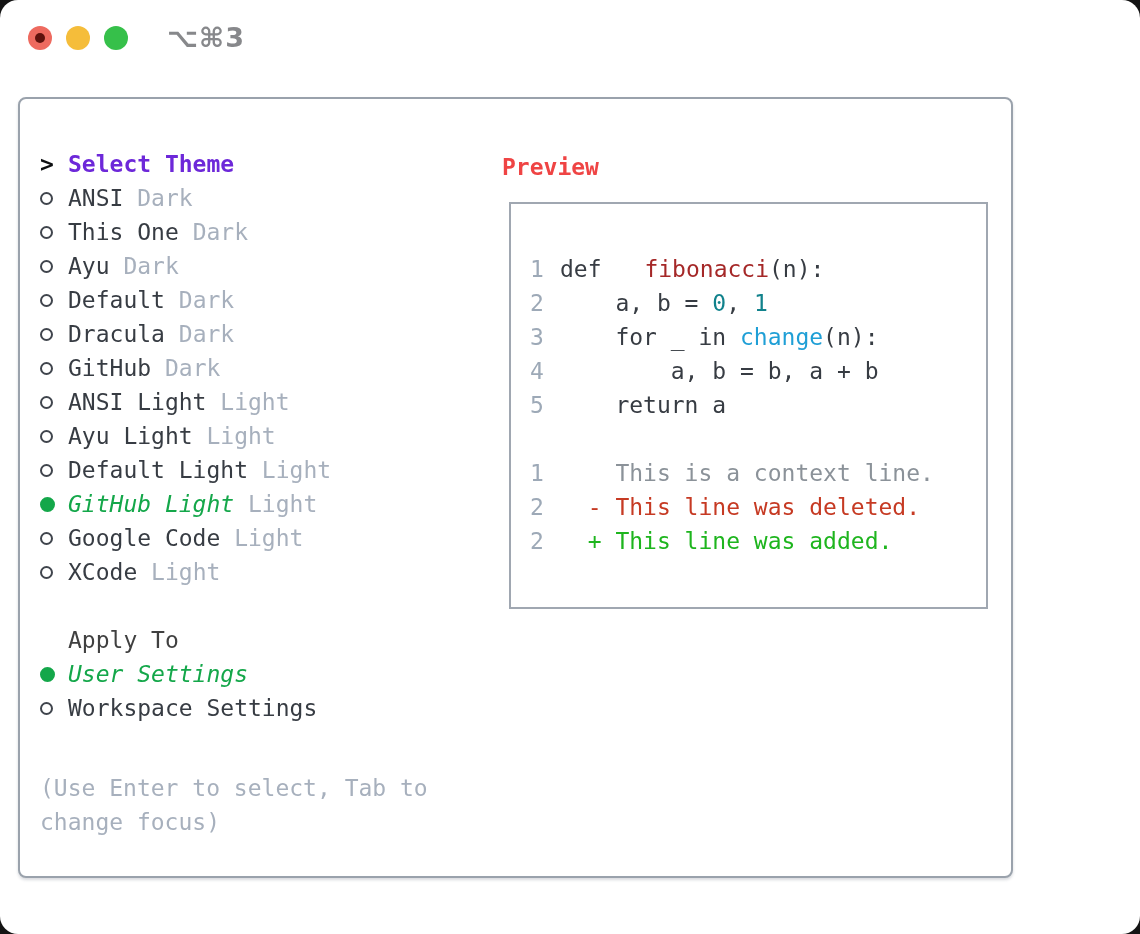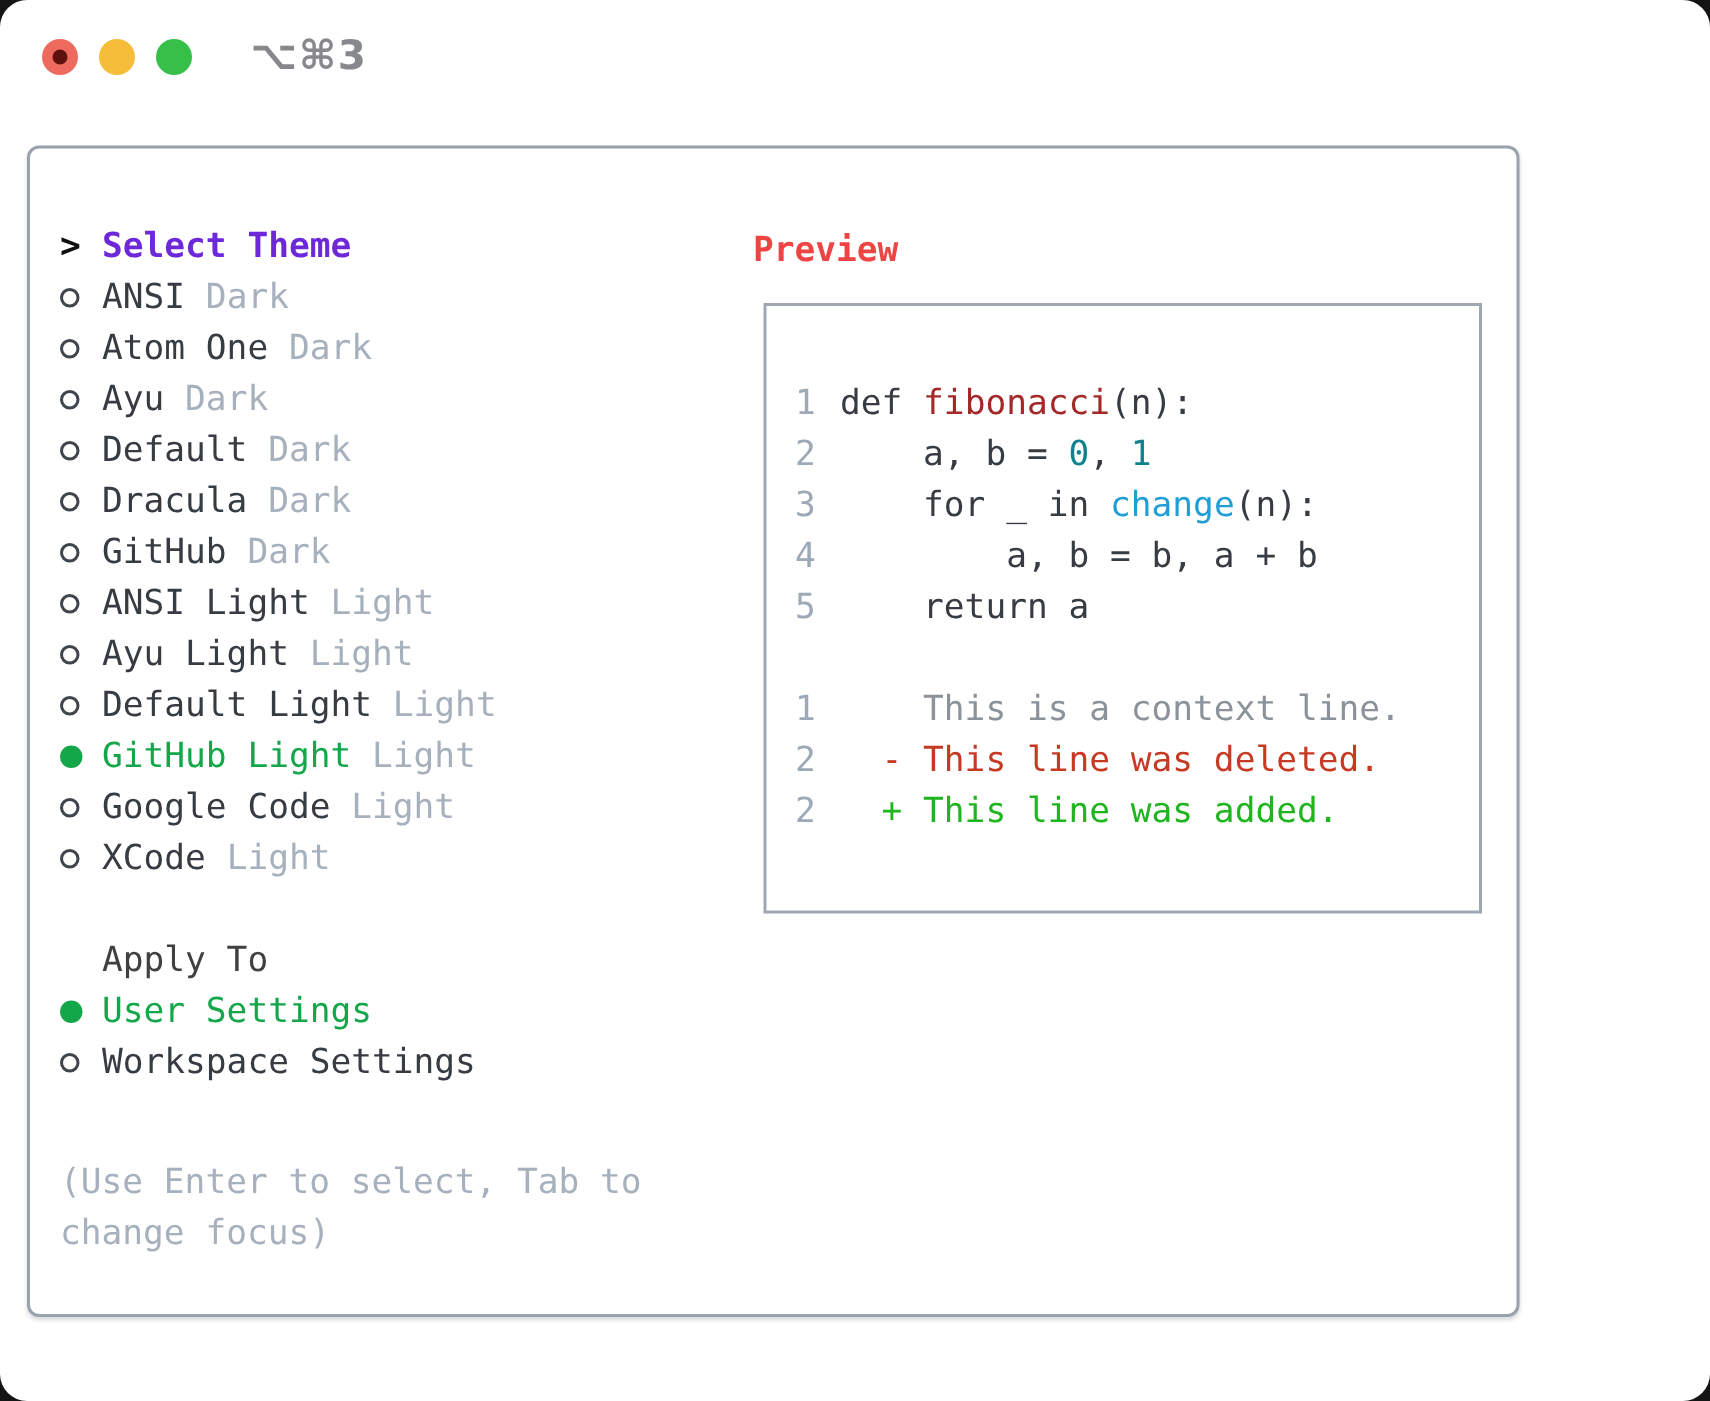--- a/index.html
+++ b/index.html
@@ -48,40 +48,40 @@
   .radio{
     width:13px;height:13px;border:2.5px solid #40454d;border-radius:50%;
     box-sizing:border-box;margin-left:0px;
   }
   .radio.on{background:var(--accent-green);border-color:var(--accent-green);width:15px;height:15px;}
   .caret{font-weight:bold;color:#0d0f11;font-size:23px;}
   .hdr{font-weight:bold;color:#6d28d9;}
   .subhdr{color:#404040;}
   .tname{color:var(--text-dark);}
   .tvariant{color:var(--muted);}
-  .sel .tname{color:var(--accent-green);}
+  .sel .tname{color:var(--accent-green);font-style:italic;}
   .blank{height:34px;}
   .hint{
     width:445px;font-size:23px;line-height:34px;color:var(--muted);
     white-space:normal;margin-top:12px;
   }
   
   .preview-title{
     position:absolute;left:482px;top:51px;height:34px;display:flex;align-items:center;
     font-size:23px;font-weight:bold;color:#ef4444;
   }
   .codebox{
     position:absolute;left:489px;top:103px;width:479px;height:407px;
     border:2px solid var(--preview-border);background:#fff;box-sizing:border-box;
   }
   .code{position:absolute;left:19px;top:48px;}
   .code .row{height:34px;}
   .ln{display:inline-block;width:30px;color:var(--line-num);white-space:pre;}
   .seg-plain{color:var(--text-dark);}
-  .seg-function{color:var(--func-red);}
+  .seg-function{color:var(--func-red);margin-left:29px;}
   .seg-number{color:var(--num-teal);}
   .seg-builtin{color:var(--builtin-blue);}
   .seg-context{color:var(--context-gray);}
   .seg-deleted{color:var(--deleted-red);}
   .seg-added{color:var(--added-green);}
 </style>
 </head>
 <body style="--accent-green: #14a74a; --added-green: #1eb51e; --deleted-red: #c63a23; --context-gray: #8b9299; --func-red: #a52828; --num-teal: #11828c; --builtin-blue: #1f9fd6; --text-dark: #373c43; --muted: #a7b0bd; --line-num: #9da9b7; --panel-border: #9aa2ac; --preview-border: #a0a7b1; --title-gray: #87888b; --tl-red: #ee6a5f; --tl-red-dot: #5f120d; --tl-yellow: #f5bd3a; --tl-green: #36c04a;">
 
 <div class="screen">
@@ -96,21 +96,21 @@
   <div class="panel">
 
     <div class="sidebar">
       <div class="row">
         <span class="marker"><span class="caret">&gt;</span></span>
         <span class="hdr">Select Theme</span>
       </div>
 
       <div id="themes">
           <div class="row"><span class="marker"><span class="radio"></span></span><span class="tname">ANSI</span><span class="tvariant"> Dark</span></div>
-          <div class="row"><span class="marker"><span class="radio"></span></span><span class="tname">Atom One</span><span class="tvariant"> Dark</span></div>
+          <div class="row"><span class="marker"><span class="radio"></span></span><span class="tname">This One</span><span class="tvariant"> Dark</span></div>
           <div class="row"><span class="marker"><span class="radio"></span></span><span class="tname">Ayu</span><span class="tvariant"> Dark</span></div>
           <div class="row"><span class="marker"><span class="radio"></span></span><span class="tname">Default</span><span class="tvariant"> Dark</span></div>
           <div class="row"><span class="marker"><span class="radio"></span></span><span class="tname">Dracula</span><span class="tvariant"> Dark</span></div>
           <div class="row"><span class="marker"><span class="radio"></span></span><span class="tname">GitHub</span><span class="tvariant"> Dark</span></div>
           <div class="row"><span class="marker"><span class="radio"></span></span><span class="tname">ANSI Light</span><span class="tvariant"> Light</span></div>
           <div class="row"><span class="marker"><span class="radio"></span></span><span class="tname">Ayu Light</span><span class="tvariant"> Light</span></div>
           <div class="row"><span class="marker"><span class="radio"></span></span><span class="tname">Default Light</span><span class="tvariant"> Light</span></div>
           <div class="row sel"><span class="marker"><span class="radio on"></span></span><span class="tname">GitHub Light</span><span class="tvariant"> Light</span></div>
           <div class="row"><span class="marker"><span class="radio"></span></span><span class="tname">Google Code</span><span class="tvariant"> Light</span></div>
           <div class="row"><span class="marker"><span class="radio"></span></span><span class="tname">XCode</span><span class="tvariant"> Light</span></div>

